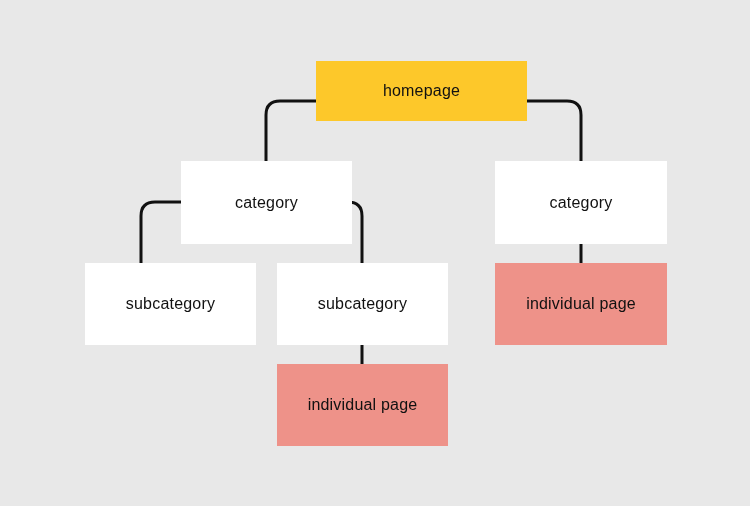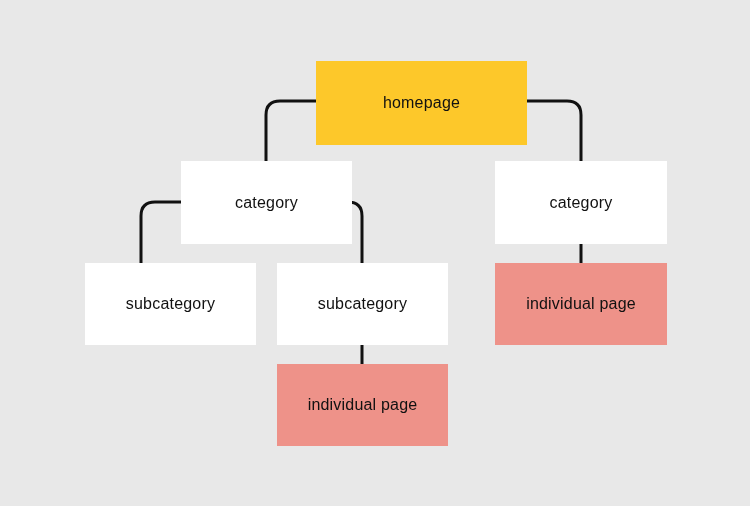--- a/index.html
+++ b/index.html
@@ -39,21 +39,21 @@
     font-size: 16px;
     font-weight: 400;
     letter-spacing: 0.2px;
     line-height: 1.2;
     z-index: 2;
   }
   .node-homepage {
     left: 316px;
     top: 61px;
     width: 211px;
-    height: 84px;
+    height: 60px;
     background: #fdc82a;
   }
   .node-category-left {
     left: 181px;
     top: 161px;
     width: 171px;
     height: 83px;
     background: #ffffff;
   }
   .node-category-right {

